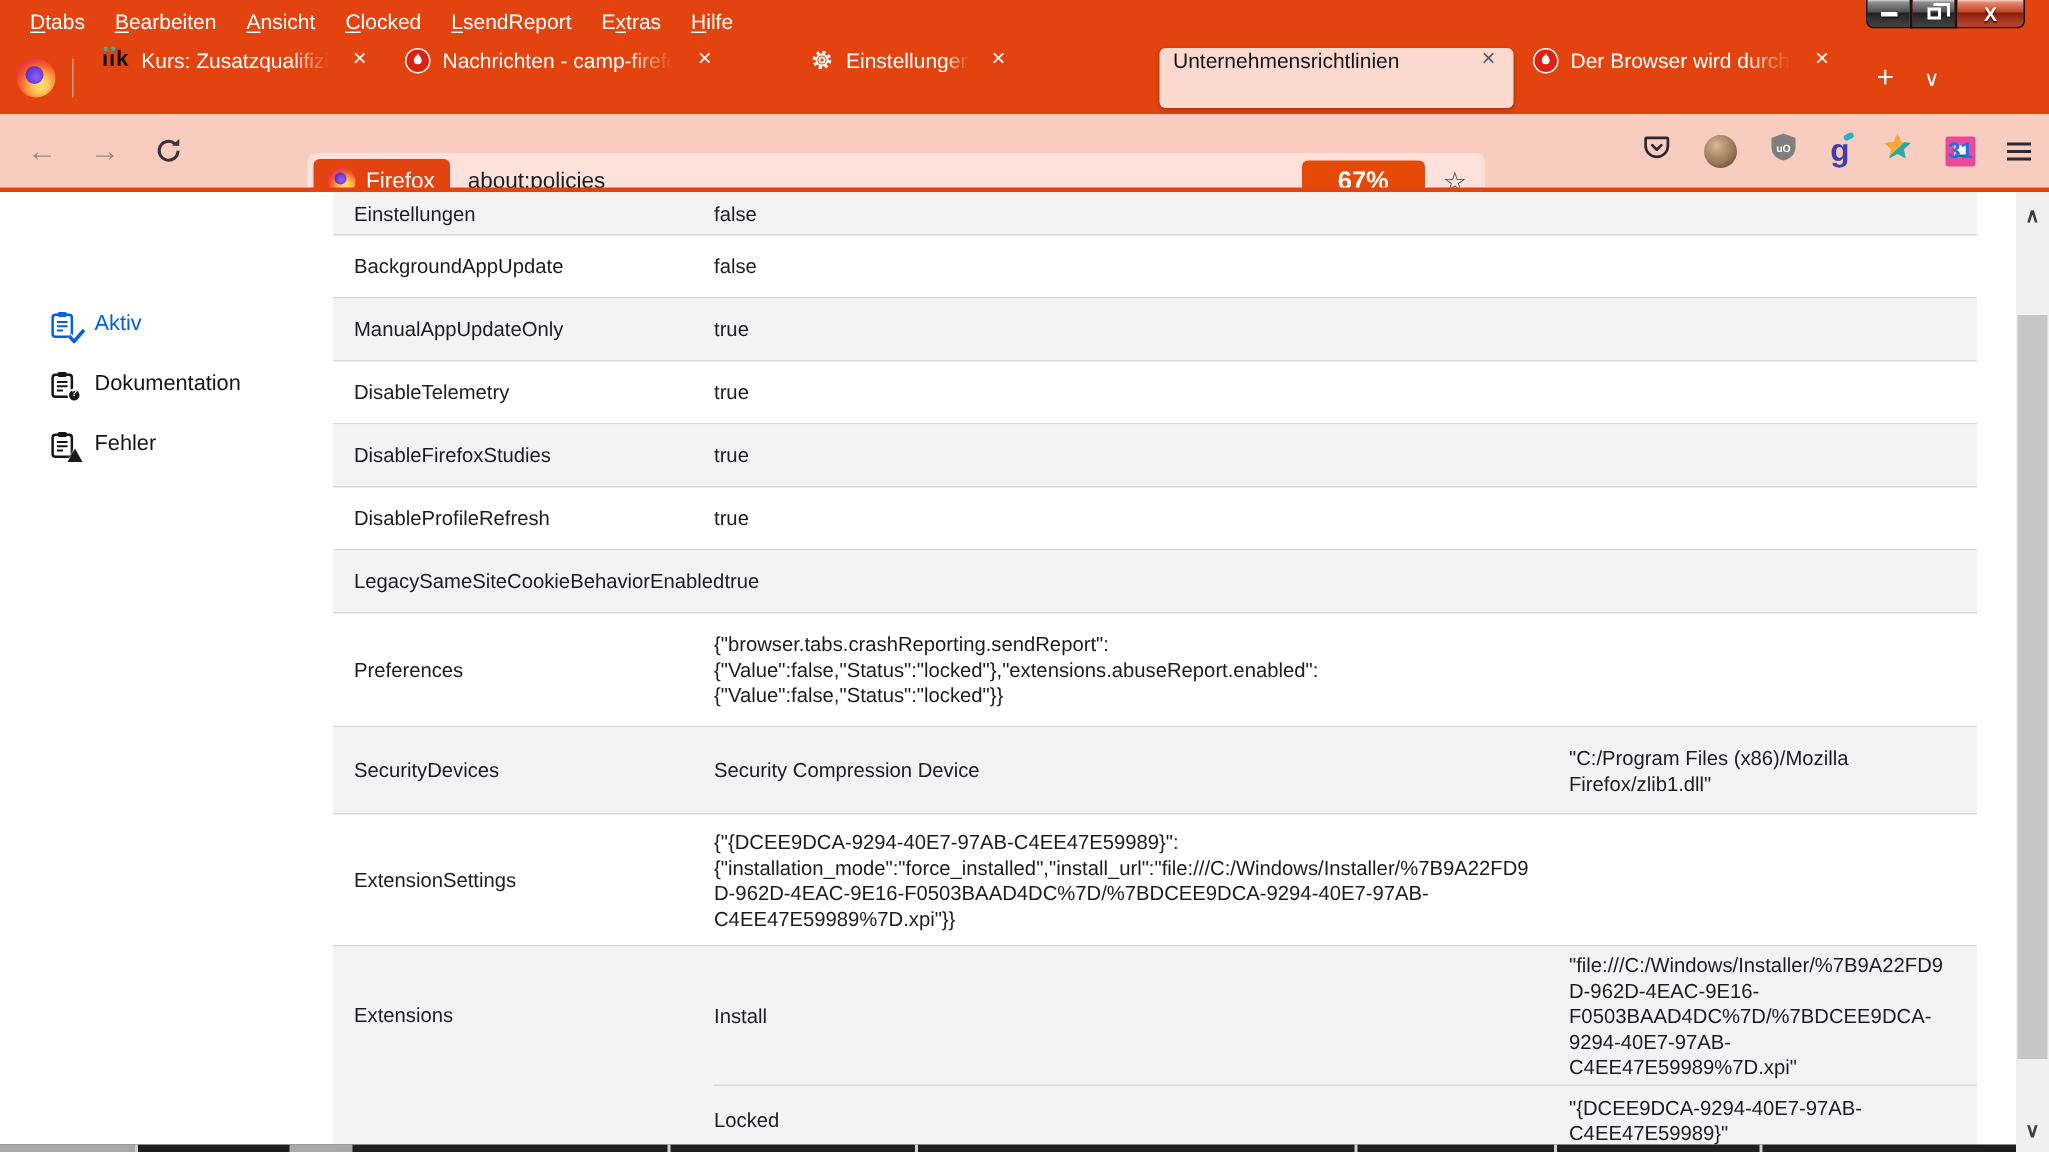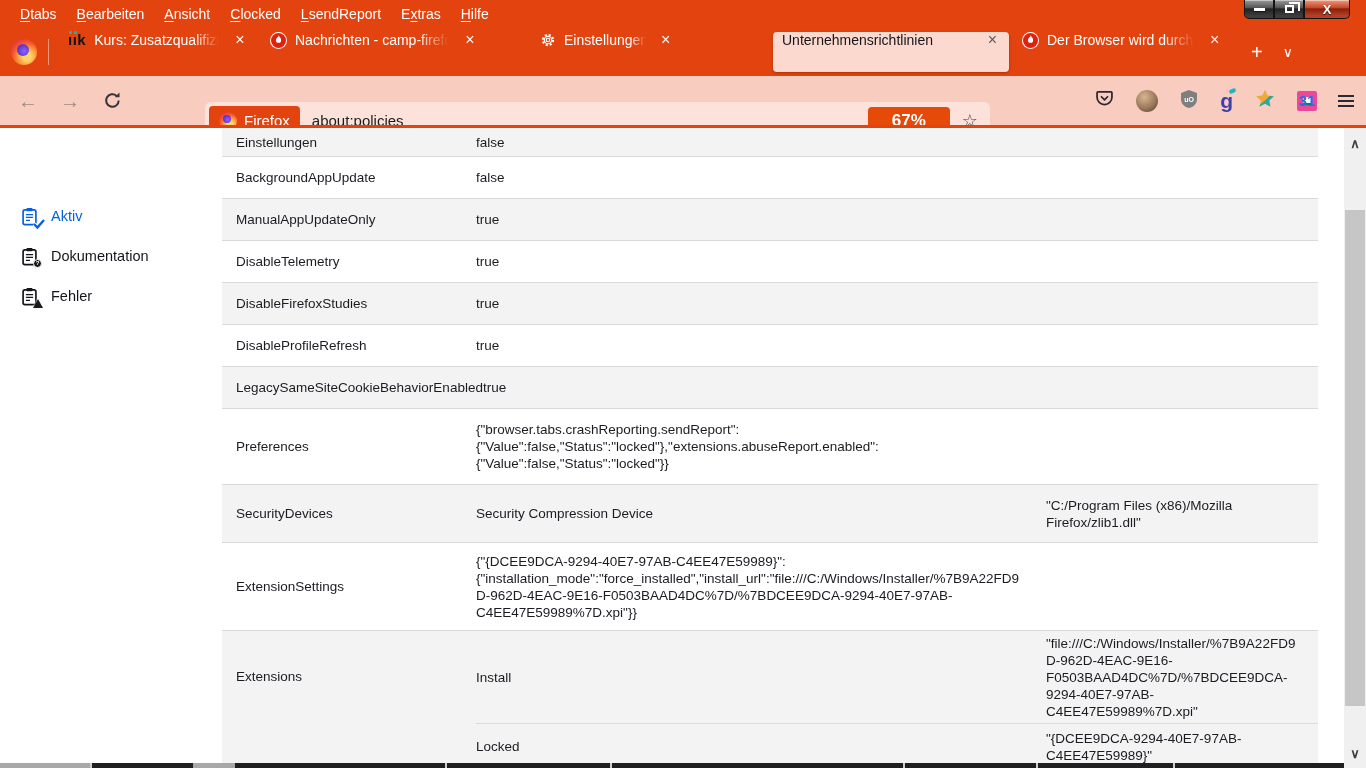--- a/index.html
+++ b/index.html
@@ -98,21 +98,21 @@
     box-shadow:inset 0 -2px 0 #188038, inset 2px 0 0 #fbbc04; }
   .burger { display:flex; flex-direction:column; gap:3px; cursor:pointer; }
   .burger span { width:16px; height:2px; background:#2b2a33; }
 
   .accent-line { position:absolute; left:0; top:125px; width:1366px; height:3px;
     background:#e3430e; z-index:4; }
 
   
   .content { position:absolute; left:0; top:128px; width:1366px; height:640px; background:#fff; }
 
-  .side-nav { position:absolute; left:20px; top:68px; }
+  .side-nav { position:absolute; left:32px; top:68px; }
   .side-item { display:flex; align-items:center; gap:12px; height:40px;
     font-size:14.5px; color:#15141a; cursor:pointer; }
   .side-item.active { color:#0560e0; }
   .clip-wrap { position:relative; width:19px; height:19px; }
   .clip-badge-q { position:absolute; right:-3px; bottom:-2px; width:9px; height:9px;
     border-radius:50%; background:#1b1b1f; border:1.5px solid #fff; color:#fff;
     font-size:6px; font-weight:bold; display:flex; align-items:center; justify-content:center; }
   .clip-badge-w { position:absolute; right:-4px; bottom:-2px; width:0; height:0;
     border-left:5.5px solid transparent; border-right:5.5px solid transparent;
     border-bottom:9px solid #1b1b1f; filter:drop-shadow(0 0 1px #fff); }

